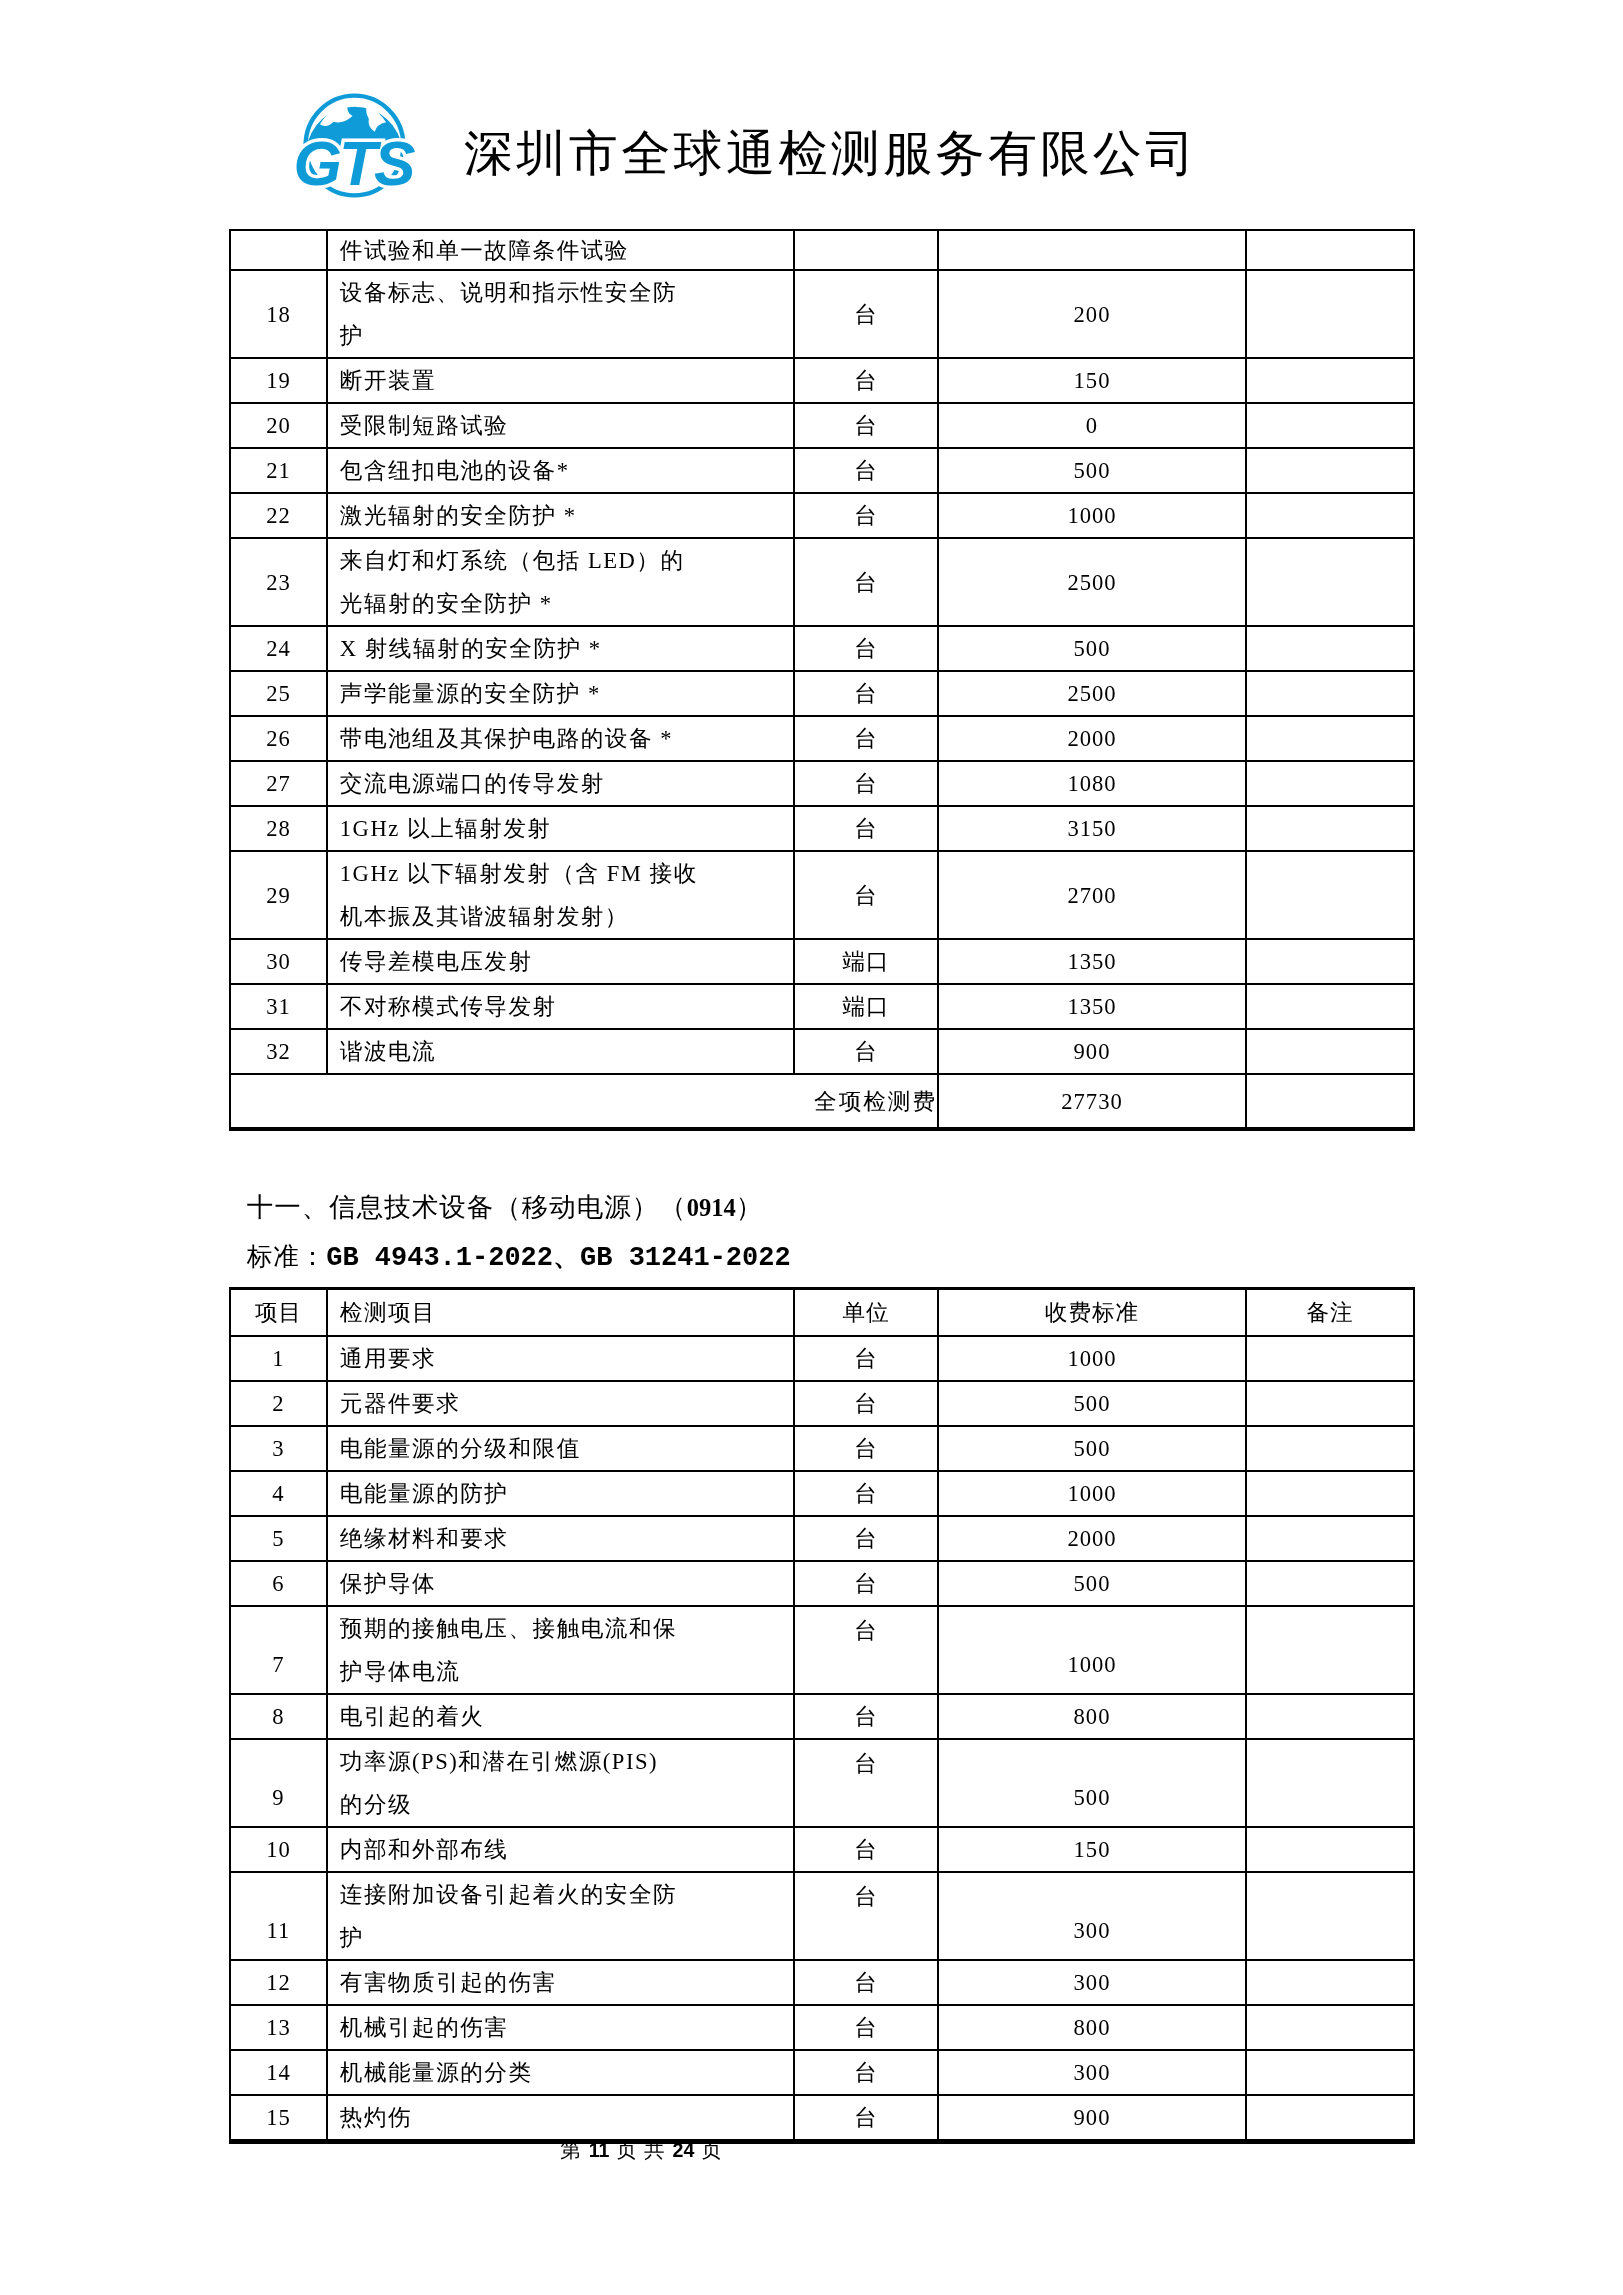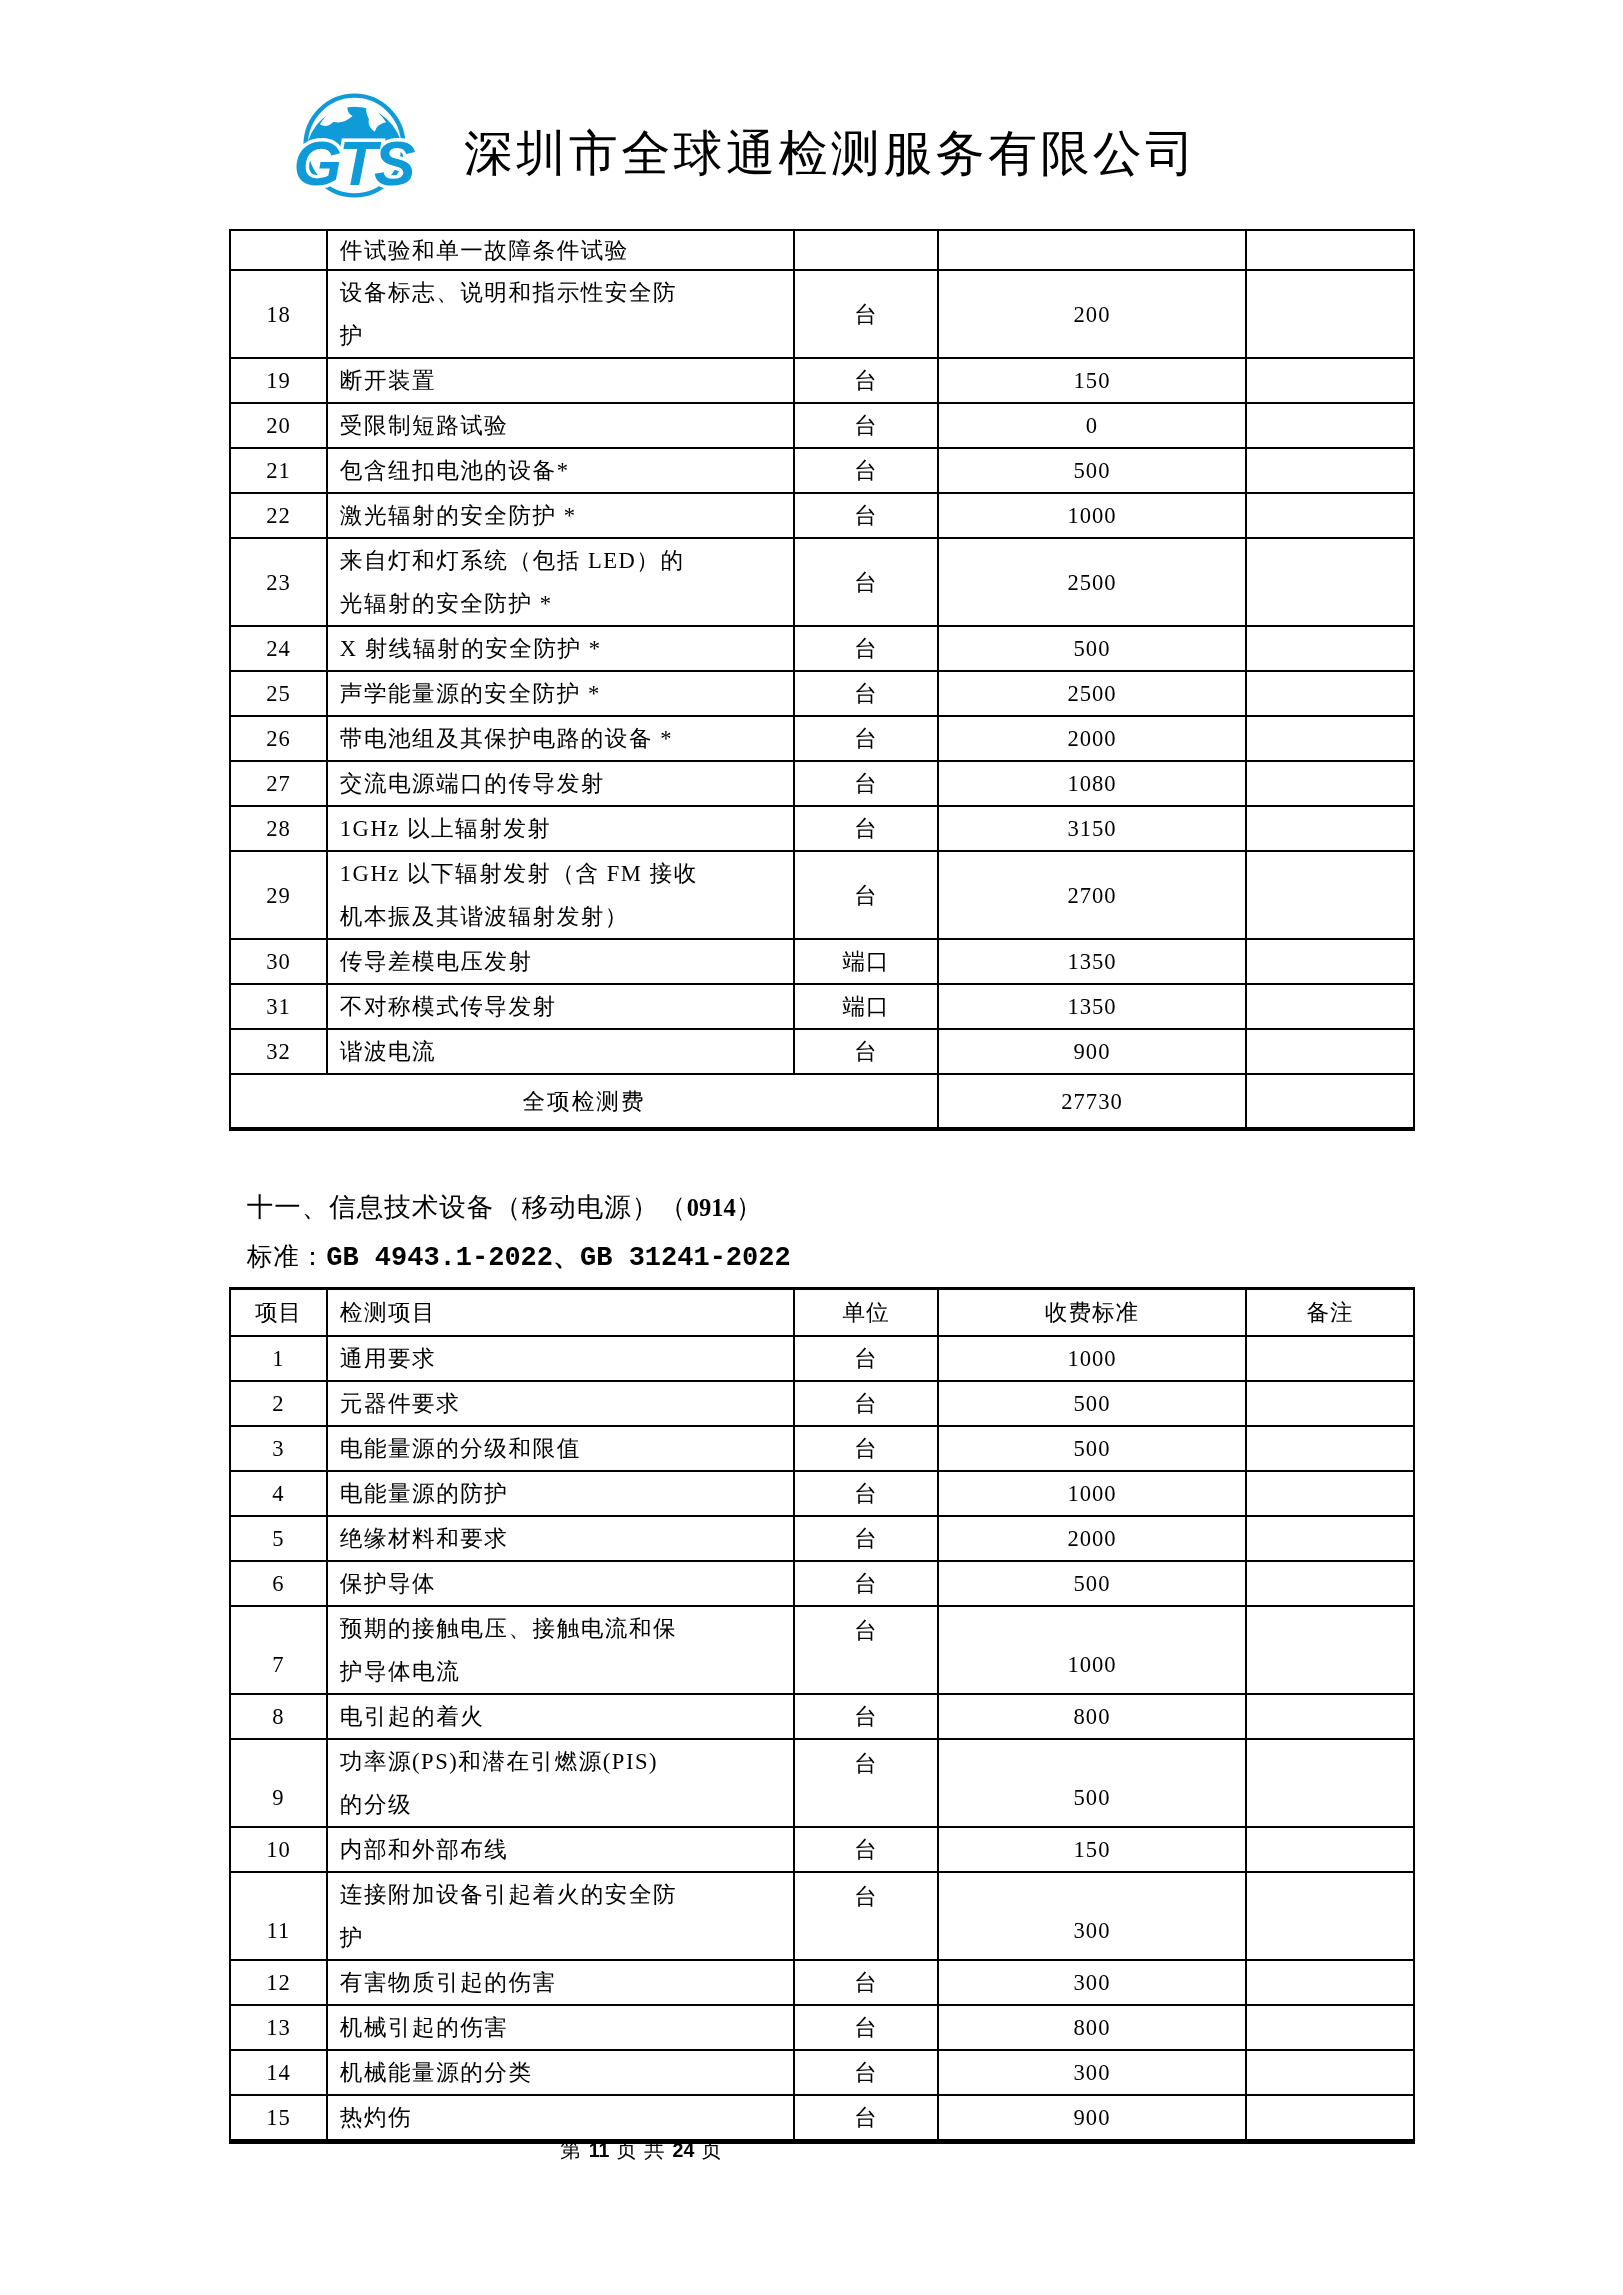--- a/index.html
+++ b/index.html
@@ -62,21 +62,21 @@
   .row-a { height: 40px; }
   .row-a td { line-height: 37px; }
 
   .row-low .c-unit { vertical-align: top; padding-top: 2px; }
   .row-low .c-no, .row-low .c-fee { padding-top: 28.5px; }
 
   .row-last td { border-bottom-width: 5.9px; }
 
   .row-total { height: 55px; }
   .row-total td { border-bottom-width: 4.9px; }
-  .c-total-label { text-align: center; letter-spacing: 2px; }
+  .c-total-label { text-align: right; letter-spacing: 2px; }
 
   
   .section-title {
     margin: 58px 0 0 17.7px;
     font-size: 26.5px; letter-spacing: 1px;
   }
   .section-title .num {
     font-family: Liberation Serif, serif;
     font-weight: bold; font-size: 24.5px; letter-spacing: 0;
   }

